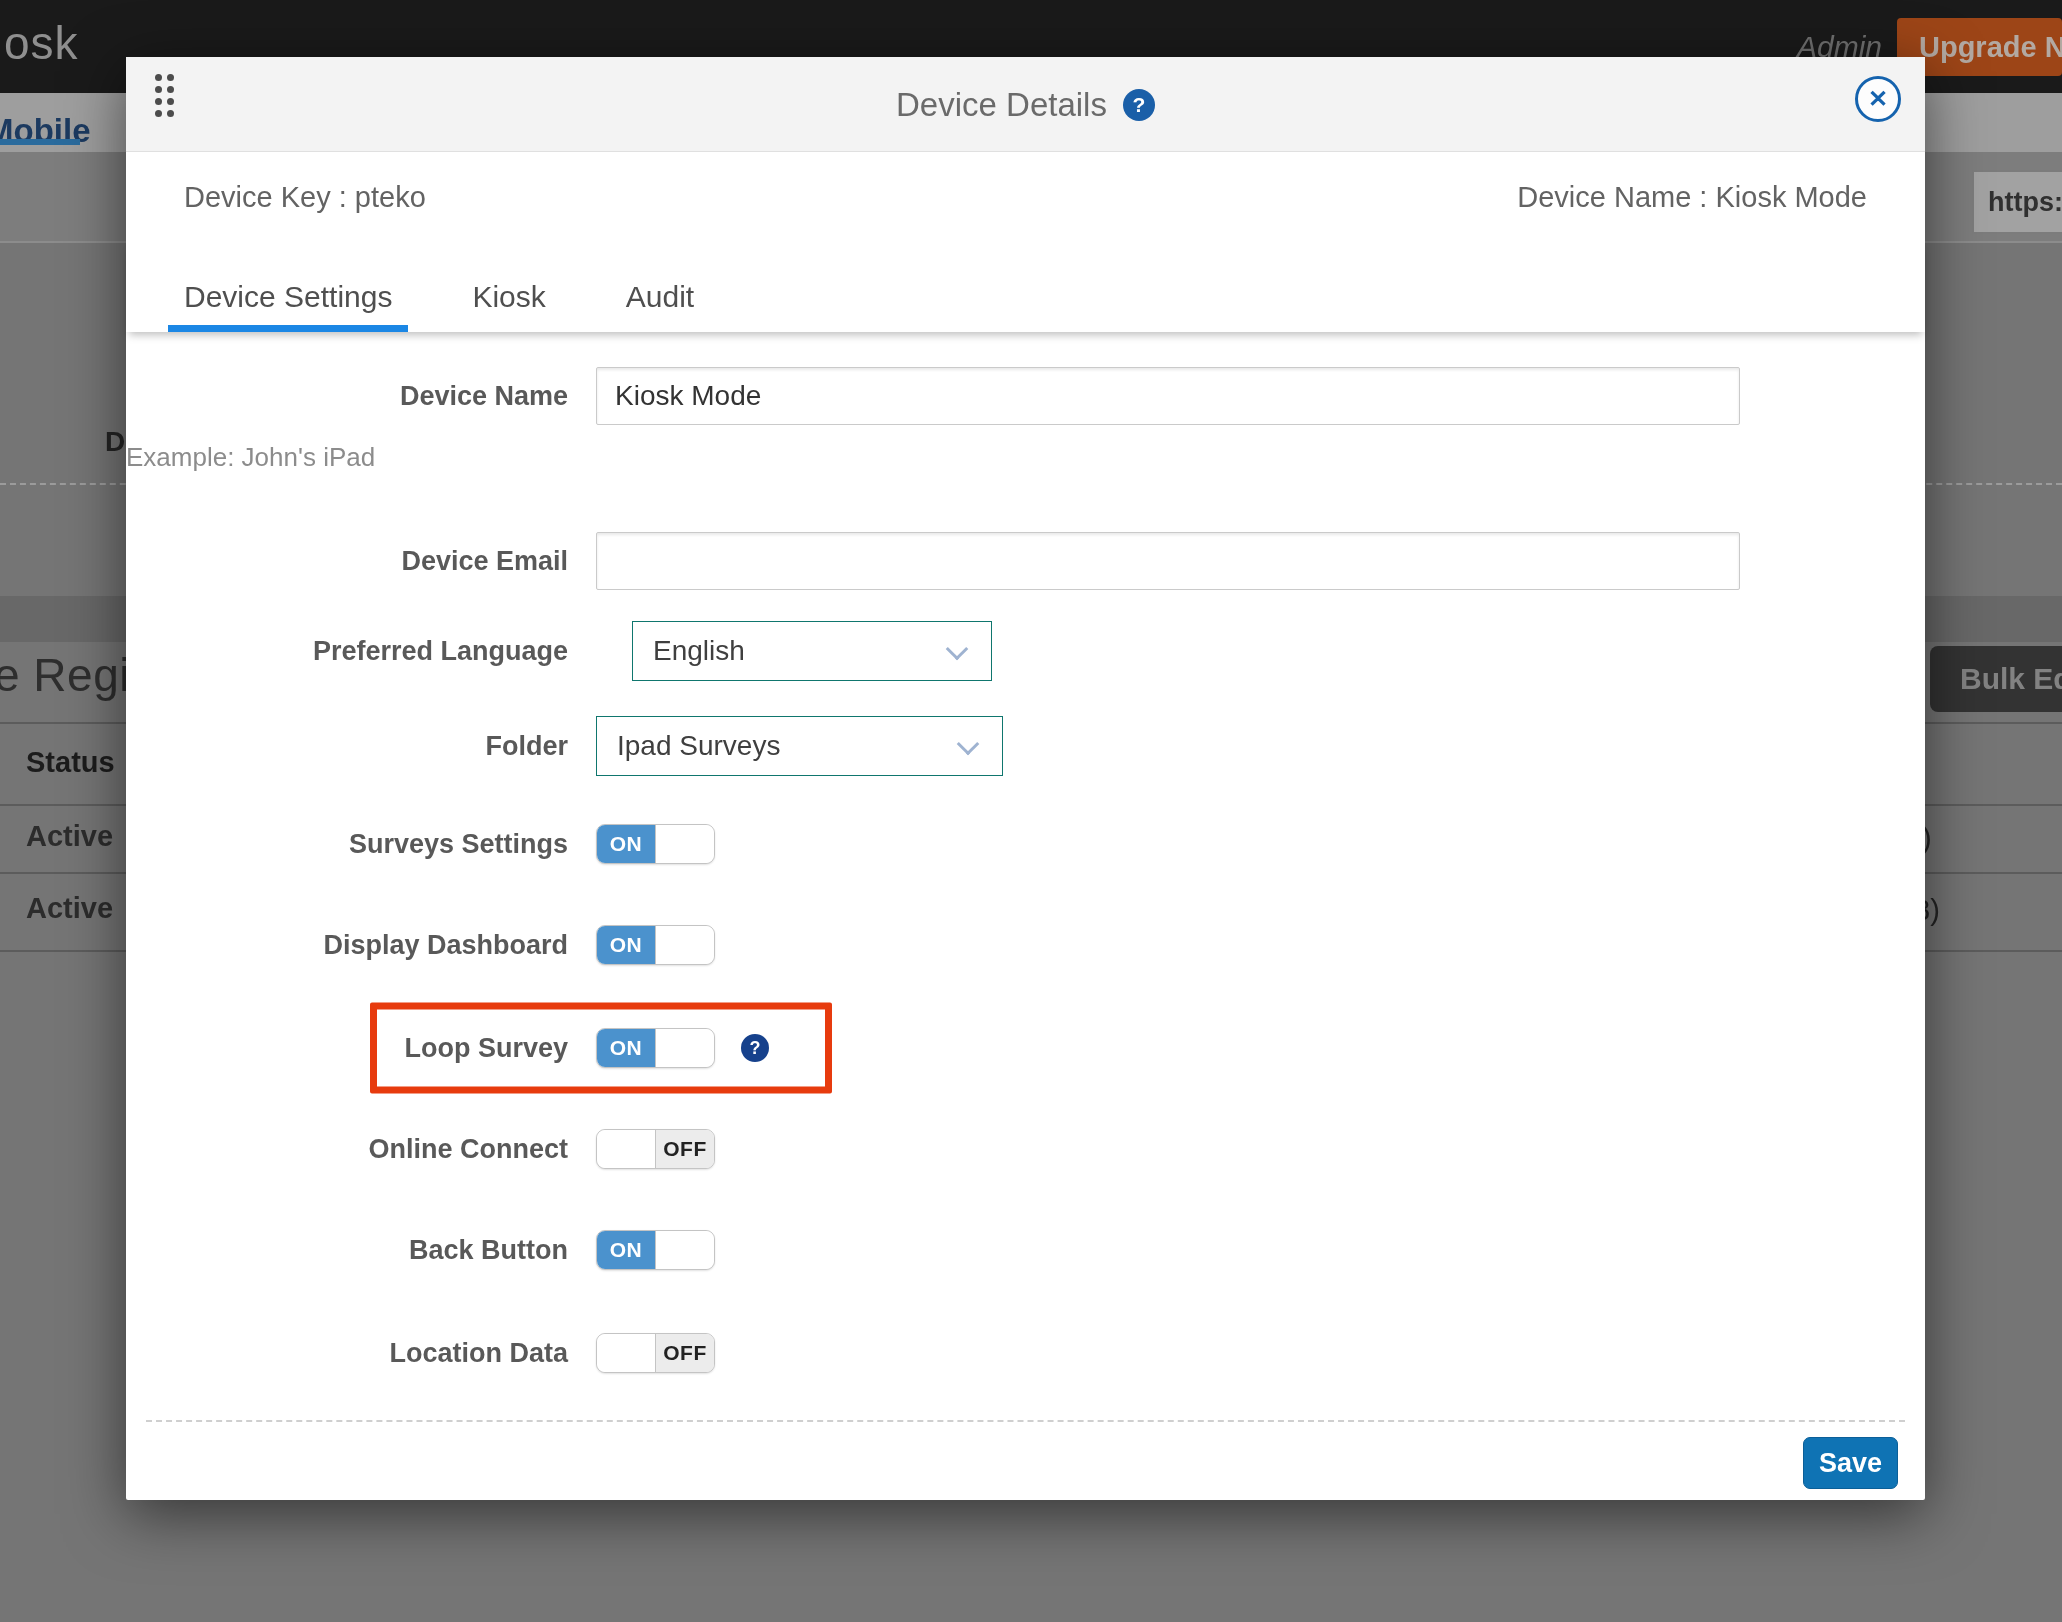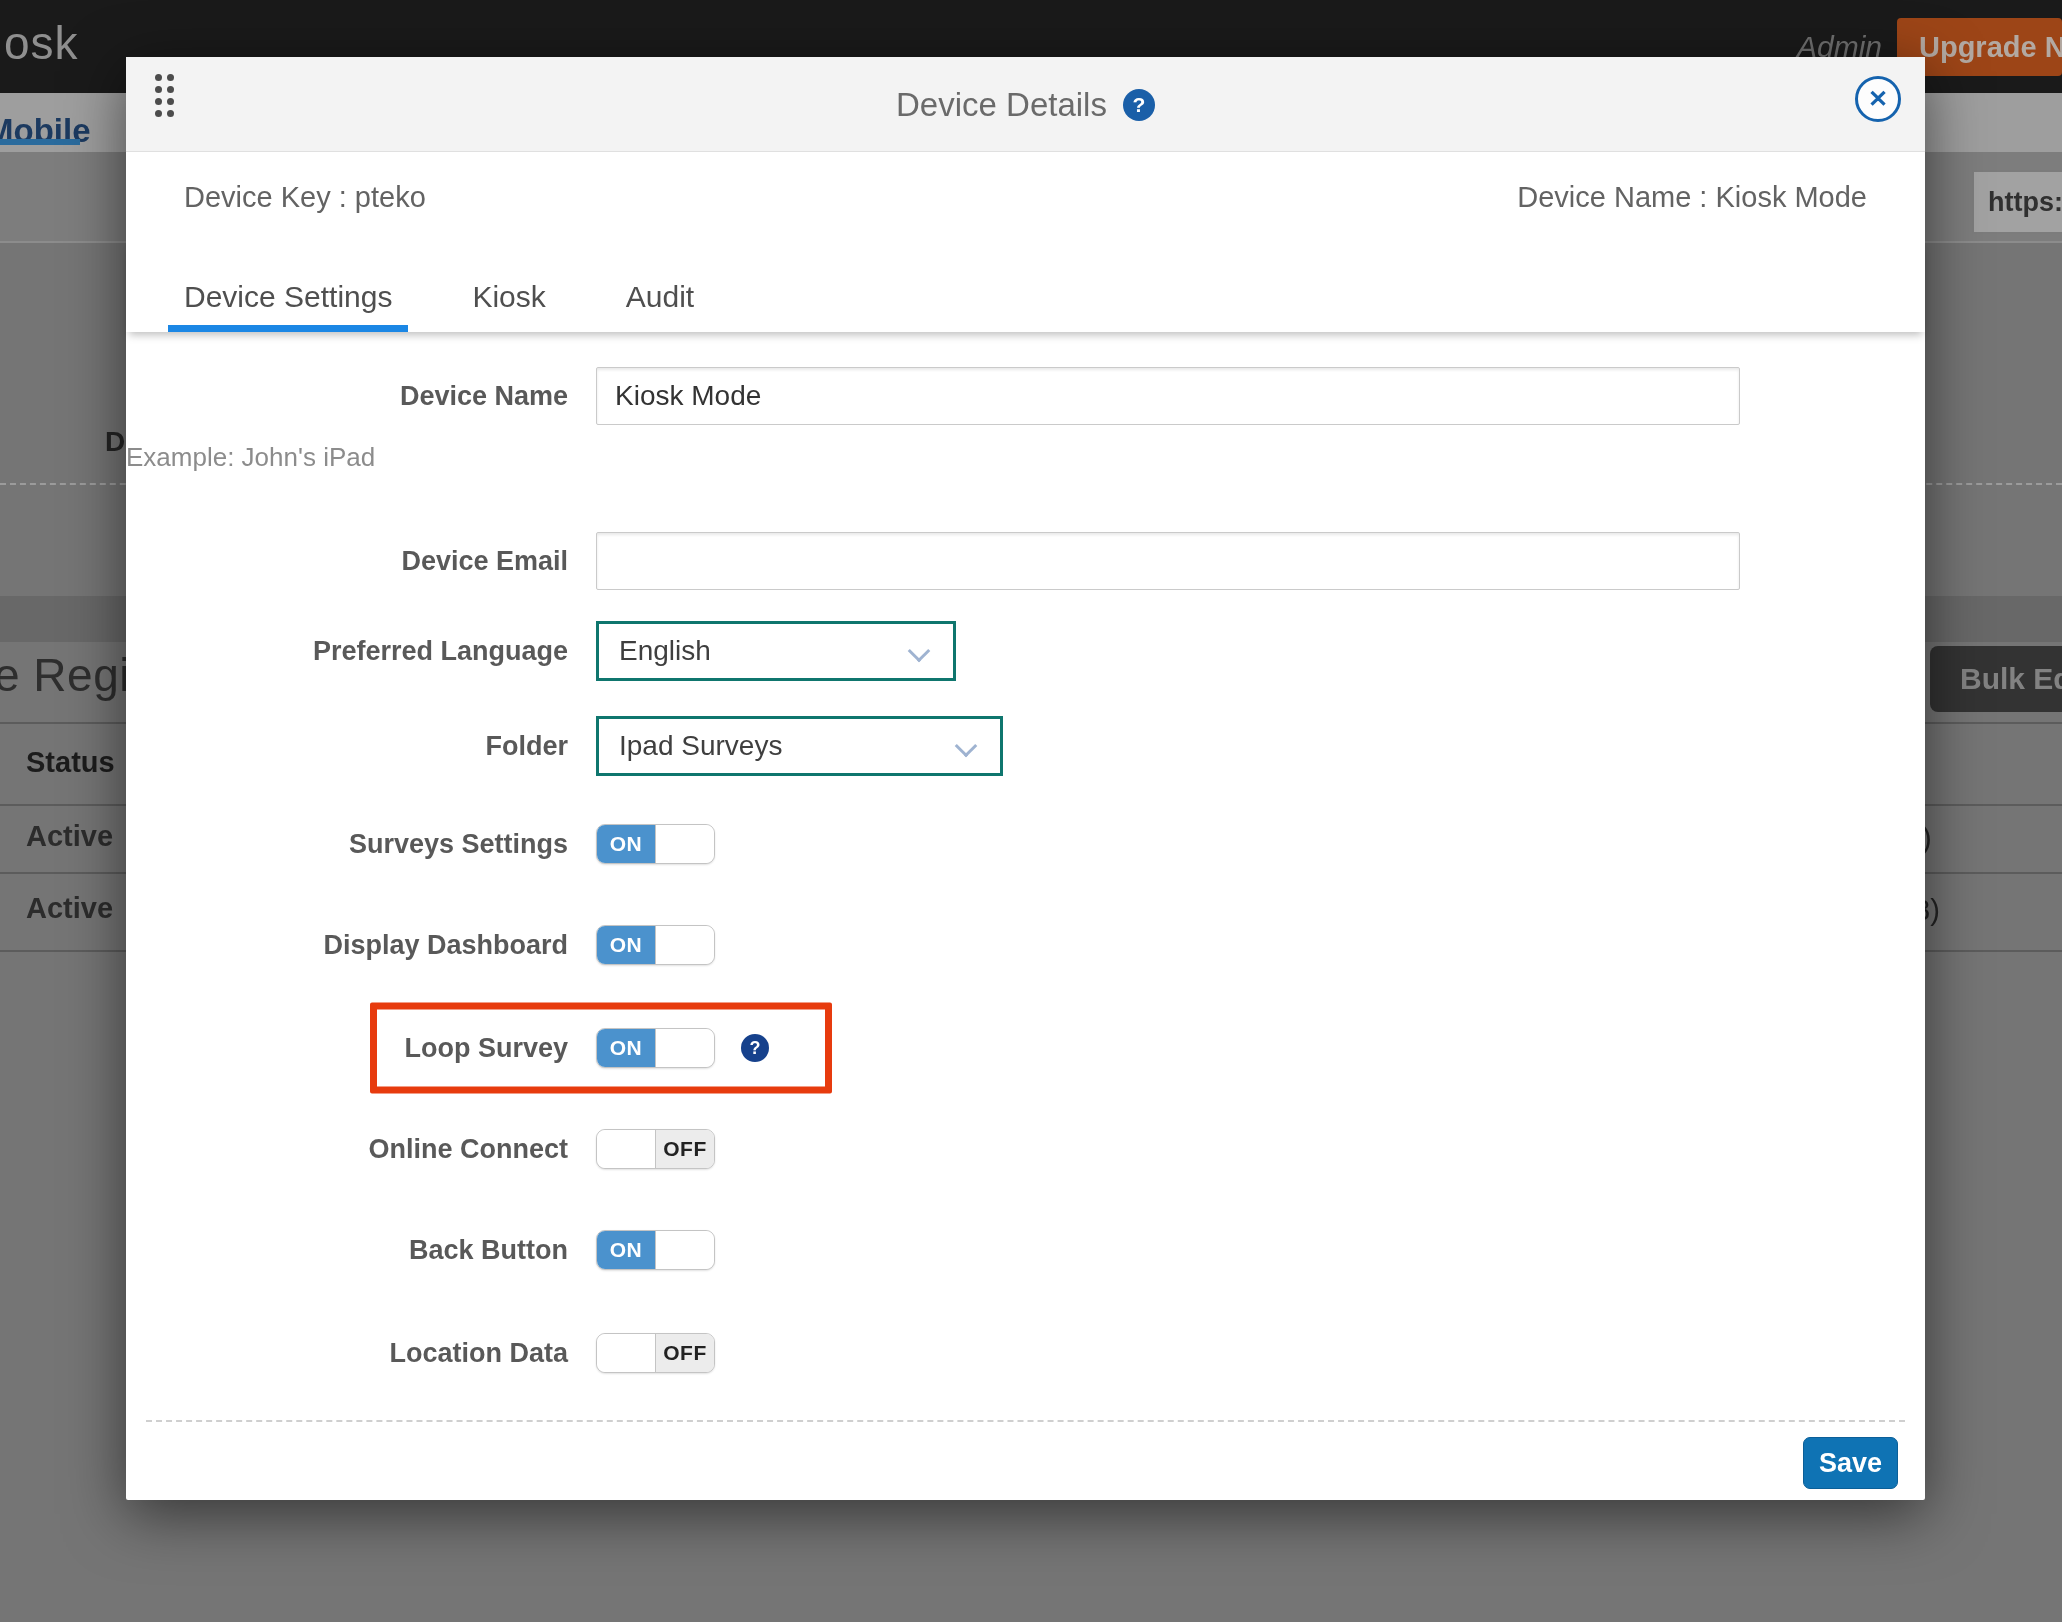--- a/index.html
+++ b/index.html
@@ -58,21 +58,21 @@
   .tab { font-size:30px; font-weight:500; color:#4f4f4f; padding:0 16px 18px 16px; cursor:pointer; }
   .tab.active { border-bottom:7px solid #1b87e5; padding-bottom:11px; }
 
   .form { padding-top:0; }
   .form-row { display:flex; align-items:center; }
   .f-label { width:470px; padding-right:28px; text-align:right; font-size:27px; font-weight:700; color:#595959; }
   .text-input { width:1144px; height:58px; border:1px solid #cacaca; border-radius:2px; padding:0 18px;
                 font-size:28px; color:#333333; font-family:"Liberation Sans", sans-serif;
                 box-shadow:inset 0 2px 3px rgba(0,0,0,0.09); background:#fff; }
   .helper-row { width:1614px; font-size:26px; color:#8c8c8c; margin-top:17px; }
-  .select-box { position:relative; height:60px; border:3px solid #0f766e; background:#ffffff; display:flex;
+  .select-box { position:relative; height:60px; border:1px solid #0f766e; background:#ffffff; display:flex;
                 align-items:center; padding:0 20px; font-size:28px; color:#3f3f3f; cursor:pointer; }
   .select-lang { width:360px; } .select-folder { width:407px; }
   .chevron-down { position:absolute; right:26px; top:19px; width:16px; height:16px;
                   border-right:3px solid #9fb3d1; border-bottom:3px solid #9fb3d1; transform:rotate(45deg); }
   .toggle { width:119px; height:40px; border:1px solid #c4c4c4; border-radius:9px; display:flex; overflow:hidden;
             background:#ffffff; box-shadow:0 1px 2px rgba(0,0,0,0.12); cursor:pointer; }
   .toggle .seg { flex:1; display:flex; align-items:center; justify-content:center; font-weight:700;
                  font-size:21px; letter-spacing:0.5px; }
   .toggle.on .seg { background:#4b92cd; color:#ffffff; }
   .toggle.off .seg { background:#ececec; color:#222222; }
@@ -82,21 +82,21 @@
   .loop-row { position:relative; }
   .highlight-box { position:absolute; left:244px; top:50%; transform:translateY(-50%); width:462px; height:91px;
                    border:7px solid #e73b0e; border-radius:2px; pointer-events:none; }
   .toggle-help { width:28px; height:28px; border-radius:50%; background:#16418c; color:#ffffff; margin-left:26px;
                  display:flex; align-items:center; justify-content:center; font-size:18px; font-weight:700; cursor:pointer; }
   .footer-divider { margin:47px 20px 0 20px; border-top:2px dashed #cfcfcf; }
   .footer-row { display:flex; justify-content:flex-end; padding:15px 27px 0 0; }
   .save-btn { width:95px; height:52px; background:#0f73b4; border:1px solid #0b5f98; border-radius:7px;
               color:#ffffff; font-size:27px; font-weight:700; font-family:"Liberation Sans", sans-serif; cursor:pointer; }
 
-  .mt-name { margin-top:35px; } .mt-email { margin-top:59px; } .mt-lang { margin-top:31px; }
+  .mt-name { margin-top:35px; } .mt-email { margin-top:59px; } .mt-lang { margin-top:31px;gap:36px; }
   .mt-folder { margin-top:35px; } .mt-t1 { margin-top:48px; } .mt-t2 { margin-top:61px; }
   .mt-loop { margin-top:63px; } .mt-t4 { margin-top:61px; } .mt-t5 { margin-top:61px; } .mt-t6 { margin-top:63px; }
 </style>
 </head>
 <body>
 
 <div class="screen">
 
   <div class="bg-el top-header"></div>
   <div class="bg-el brand-fragment">osk</div>

